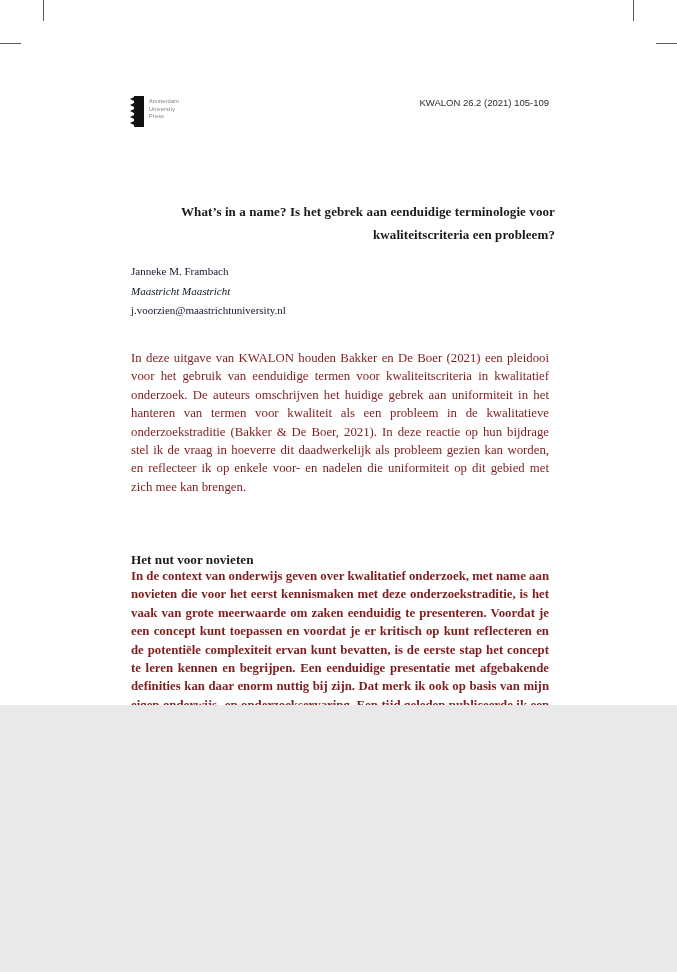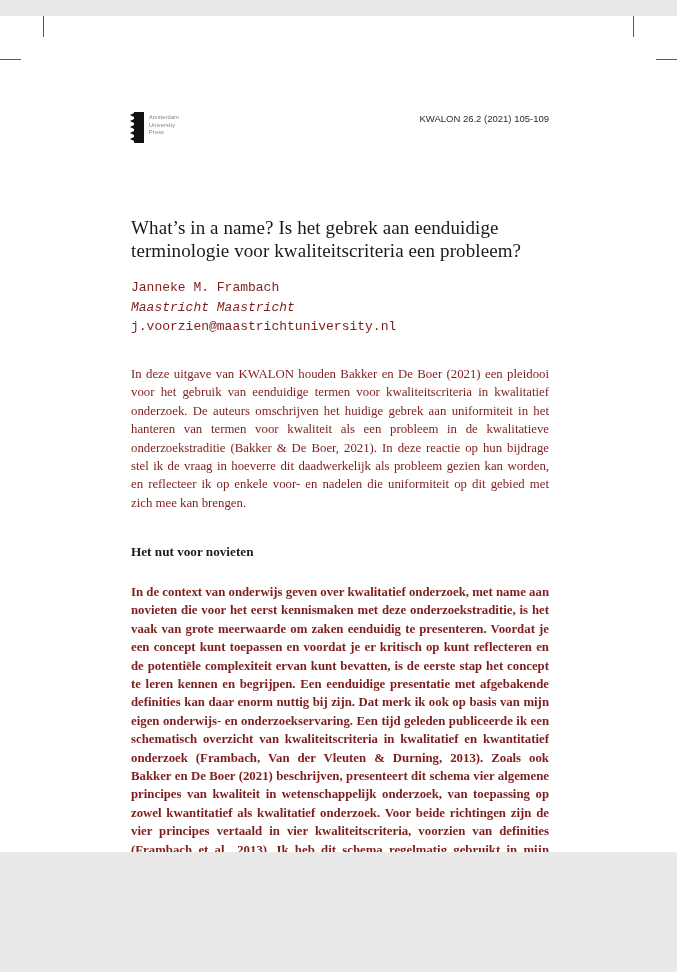--- a/index.html
+++ b/index.html
@@ -1,25 +1,25 @@
 <!DOCTYPE html>
 <html><head>
 <meta charset="utf-8">
 <style>
   * { margin: 0; padding: 0; box-sizing: border-box; }
   html, body { background: #e9e9e9; }
   .page {
     position: relative;
     width: 677px;
-    height: 836px;
+    height: 705px;
     background: #ffffff;
     font-family: "Liberation Serif", serif;
     color: #1f1f1f;
     overflow: hidden;
-    margin: 16px auto;
+    margin: 0 auto;
   }
   
   .crop { position: absolute; background: #5a5a5a; }
   .cm-v { width: 1px; height: 21px; }
   .cm-h { width: 21px; height: 1px; }
   .cm-v-tl { left: 43px; top: 0; }
   .cm-v-tr { left: 633px; top: 0; }
   .cm-v-bl { left: 43px; top: 951px; }
   .cm-v-br { left: 633px; top: 951px; }
   .cm-h-tl { left: 0; top: 43px; }
@@ -40,37 +40,37 @@
     position: absolute; left: 131px; top: 96px; width: 418px;
     text-align: right;
     font-family: "Liberation Sans", sans-serif;
     font-size: 9.5px; line-height: 14px; color: #2a2a2a;
   }
   .issue-block .doi { font-style: italic; letter-spacing: 0.1px; }
 
   
   .title {
     position: absolute; left: 131px; top: 201px; width: 424px;
-    font-size: 19px; font-weight: normal; line-height: 22.5px;
-    color: #191919; letter-spacing: 0.1px;
+    font-size: 13px; font-weight: bold; line-height: 22.5px;
+    color: #191919; letter-spacing: 0.1px; text-align: right;
   }
   .author-block {
     position: absolute; left: 131px; top: 262px; width: 418px;
-    font-size: 13px; line-height: 19.6px; color: #7f1d1d; font-family: Liberation Mono, monospace;
+    font-size: 11px; line-height: 19.6px; color: #0f172a;
   }
   .author-block .affiliation { font-style: italic; }
 
   .para {
     position: absolute; left: 131px; width: 418px;
     font-size: 12.8px; line-height: 18.4px;
     text-align: justify; color: #7f1d1d;
   }
   .para-intro { top: 349px; }
   .section-heading {
-    position: absolute; left: 131px; top: 528px; width: 418px;
+    position: absolute; left: 131px; top: 552px; width: 418px;
     font-size: 13.2px; font-weight: bold; color: #1c1c1c;
   }
   .para-section { top: 567px; font-weight: bold; }
 
   
   .footer-copyright {
     position: absolute; left: 131px; top: 876px;
     font-family: "Liberation Sans", sans-serif;
     font-size: 8.6px; color: #333333; padding-left: 20px;
   }

